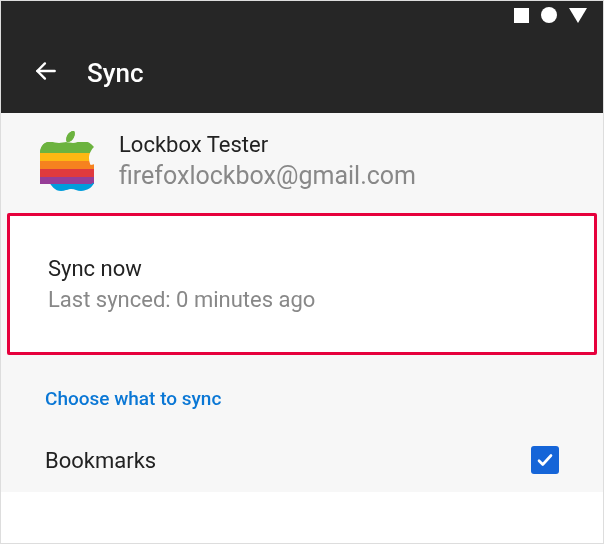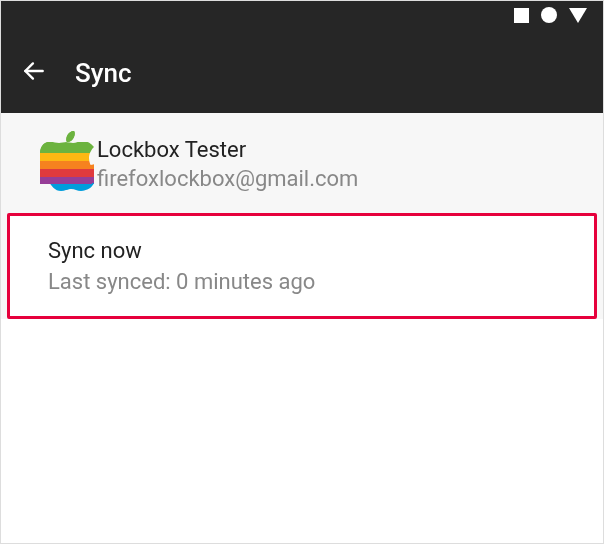--- a/index.html
+++ b/index.html
@@ -19,58 +19,59 @@
       align-items: center;
       padding-right: 16px;
       gap: 12px;
     }
     .statusbar svg { fill: #fff; }
     .appbar {
       background: #262626;
       height: 80px;
       display: flex;
       align-items: center;
-      padding: 0 20px;
+      padding: 0 32px;
       gap: 28px;
     }
     .appbar .title {
       color: #fff;
       font-size: 26px;
       font-weight: 500;
     }
     .content {
       background: #f7f7f7;
     }
     .account-row {
       display: flex;
-      align-items: flex-end;
+      align-items: center;
       padding: 18px 24px 18px 36px;
+      gap: 22px;
     }
     .avatar {
       width: 60px;
       height: 60px;
       display: flex;
       align-items: center;
       justify-content: center;
     }
     .account-text .name {
       font-size: 22px;
       color: #222;
       margin-bottom: 4px;
     }
     .account-text .email {
-      font-size: 22px;
+      font-size: 25px;
       color: #888;
     }
     .syncnow {
       background: #fff;
       border: 3px solid #e6003c;
       border-radius: 2px;
       margin: 4px 6px 8px 6px;
-      padding: 22px 38px;
+      padding: 40px 38px;
     }
     .syncnow .title {
       font-size: 22px;
       color: #222;
       margin-bottom: 6px;
     }
     .syncnow .sub {
       font-size: 22px;
       color: #888;
     }
@@ -171,16 +172,25 @@
       <div class="name">Lockbox Tester</div>
       <div class="email">firefoxlockbox@gmail.com</div>
     </div>
   </div>
 
   <div class="syncnow">
     <div class="title">Sync now</div>
     <div class="sub">Last synced: 0 minutes ago</div>
   </div>
 
+  <div class="section-label">Choose what to sync</div>
 
+  <div class="sync-item">
+    <span class="label">Bookmarks</span>
+    <span class="checkbox">
+      <svg width="18" height="18" viewBox="0 0 24 24" fill="none" stroke-width="3.5" stroke-linecap="round" stroke-linejoin="round">
+        <polyline points="4,13 9,18 20,6"></polyline>
+      </svg>
+    </span>
+  </div>
 
 
 </div>
 
 </body></html>

